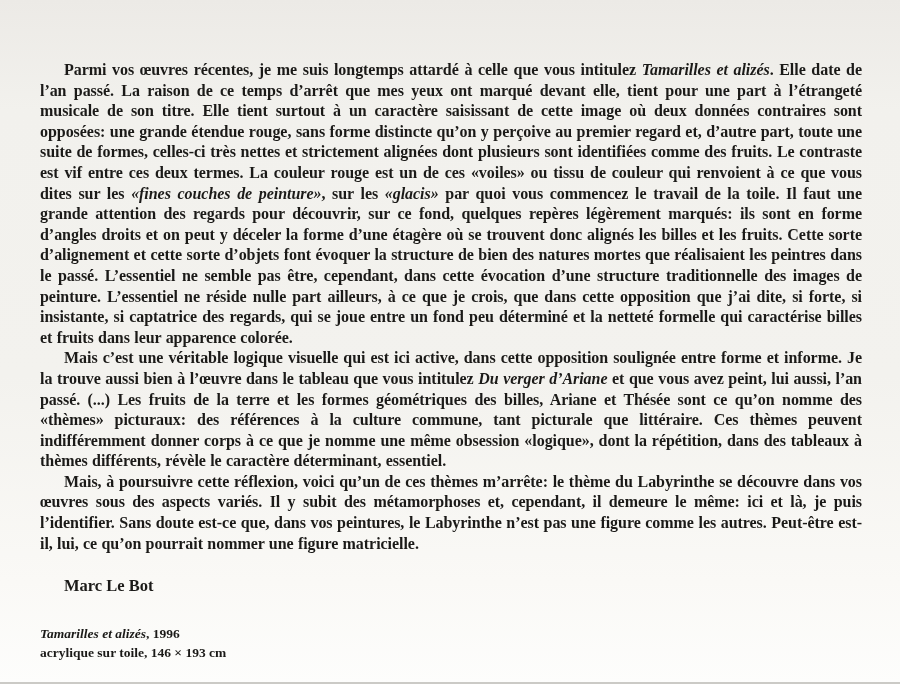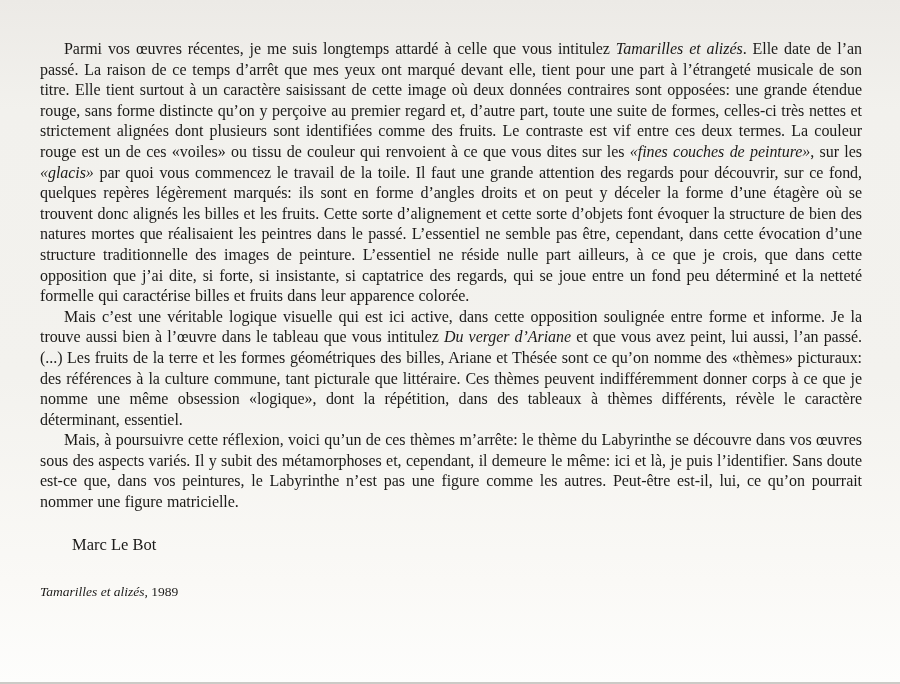--- a/index.html
+++ b/index.html
@@ -12,21 +12,22 @@
     overflow: hidden;
     position: relative;
     background: linear-gradient(180deg, #eceae6 0%, #f2f1ed 16%, #f3f2ee 55%, #faf9f6 85%, #fdfdfc 100%);
     font-family: "Liberation Serif", "DejaVu Serif", serif;
     color: #1b1a18;
   }
   .page {
     box-sizing: border-box;
     width: 900px;
     height: 684px;
-    padding: 39px 38px 0 40px;
+    padding: 60px 38px 0 40px;
+    font-weight: bold;
   }
   .letter-body p {
     margin: 0;
     font-size: 16px;
     line-height: 20.6px;
     text-align: justify;
     text-indent: 24px;
     word-spacing: 0.4px;
     letter-spacing: -0.05px;
     hyphens: auto;
@@ -34,21 +35,21 @@
   }
   .letter-body em, .caption em {
     font-style: italic;
   }
   .signature-block {
     margin: 22px 0 0 24px;
     font-size: 16.5px;
     line-height: 20.6px;
   }
   .signature-block div {
-    margin: 8px;
+    margin: 0;
   }
   .caption {
     margin: 27px 0 0 0;
     font-size: 13.5px;
     line-height: 19px;
   }
   .caption div {
     margin: 0;
   }
   .bottom-edge {
@@ -69,18 +70,19 @@
     <p><span>Mais c’est une véritable logique visuelle qui est ici active, dans cette opposition soulignée entre forme et informe. Je la trouve aussi bien à l’œuvre dans le tableau que vous intitulez </span><em>Du verger d’Ariane</em><span> et que vous avez peint, lui aussi, l’an passé. (...) Les fruits de la terre et les formes géométriques des billes, Ariane et Thésée sont ce qu’on nomme des «thèmes» picturaux: des références à la culture commune, tant picturale que littéraire. Ces thèmes peuvent indifféremment donner corps à ce que je nomme une même obsession «logique», dont la répétition, dans des tableaux à thèmes différents, révèle le caractère déterminant, essentiel.</span></p>
     <p><span>Mais, à poursuivre cette réflexion, voici qu’un de ces thèmes m’arrête: le thème du Labyrinthe se découvre dans vos œuvres sous des aspects variés. Il y subit des métamorphoses et, cependant, il demeure le même: ici et là, je puis l’identifier. Sans doute est-ce que, dans vos peintures, le Labyrinthe n’est pas une figure comme les autres. Peut-être est-il, lui, ce qu’on pourrait nommer une figure matricielle.</span></p>
   </div>
 
   <div class="signature-block">
     <div>Marc Le Bot</div>
   </div>
 
   <div class="caption">
     <div>
-      <em>Tamarilles et alizés</em><span>, 1989</span>
+      <em>Tamarilles et alizés</em><span>, 1996</span>
     </div>
+    <div>acrylique sur toile, 146 × 193 cm</div>
   </div>
 </div>
 
 <div class="bottom-edge"></div>
 
 </body></html>

